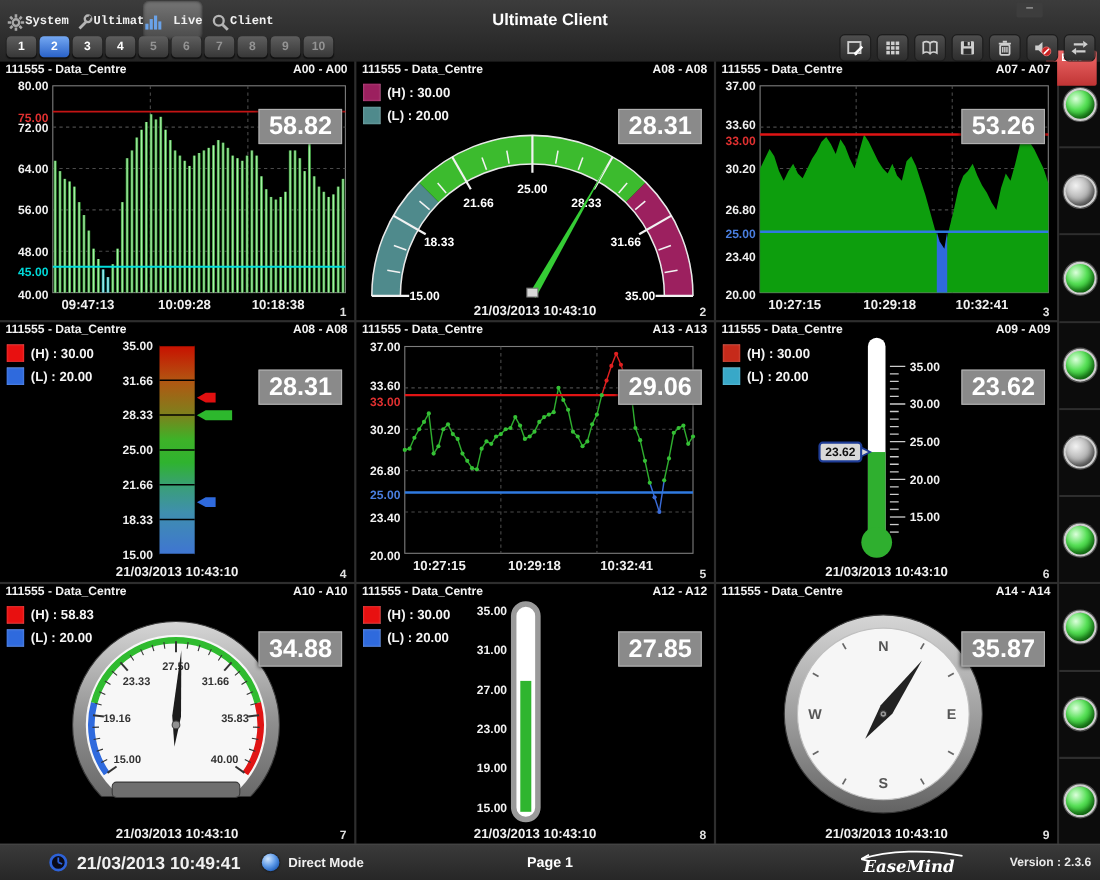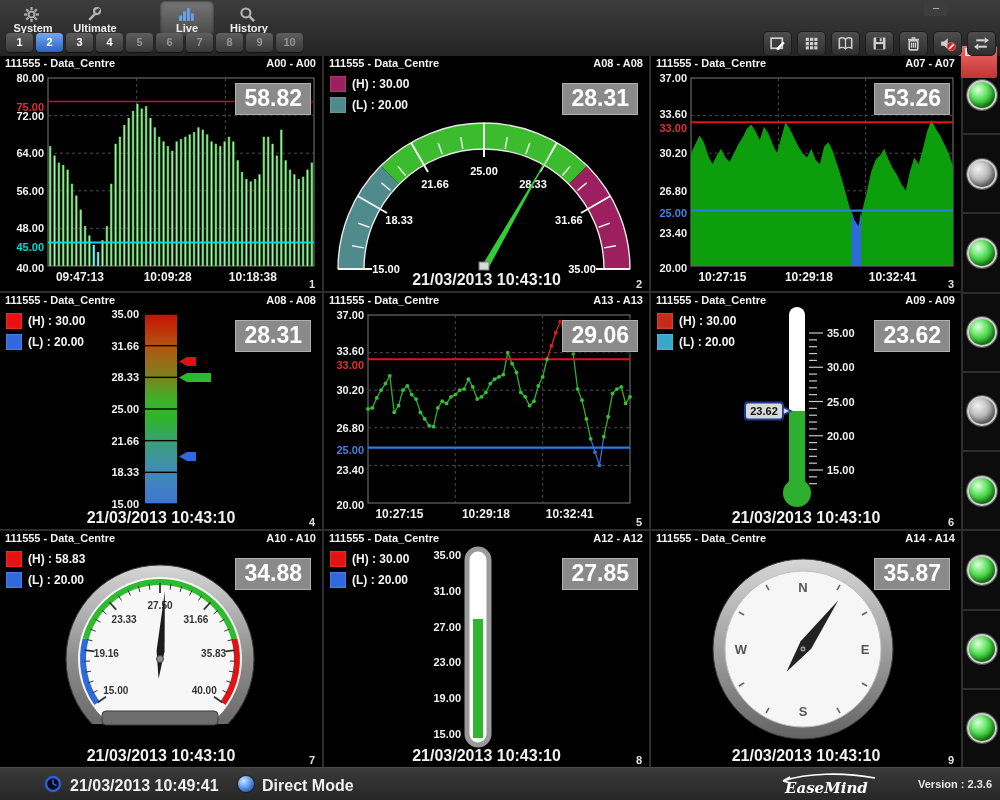--- a/index.html
+++ b/index.html
@@ -2,64 +2,64 @@
 <html><head>
 <meta charset="utf-8">
 <style>
   html,body{margin:0;padding:0;background:#161616;}
   body{width:1000px;height:800px;overflow:hidden;font-family:"Liberation Sans",sans-serif;-webkit-user-select:none;user-select:none;}
   #app{width:1000px;height:800px;background:#262626;position:relative;}
 
   
   #topbar{height:56px;background:linear-gradient(#3c3c3c,#242424);position:relative;}
   #menu{position:absolute;left:6px;top:1px;display:flex;gap:8px;}
-  .menu-btn{width:54px;height:33px;display:flex;flex-direction:column;align-items:center;justify-content:center;border-radius:5px;padding-top:2px;cursor:pointer;}
-  .menu-btn.active{background:linear-gradient(#757575,#4a4a4a);box-shadow:inset 0 0 3px #222;margin-left:30px;}
+  .menu-btn{width:54px;height:33px;display:flex;align-items:center;justify-content:space-between;border-radius:5px;padding-top:2px;cursor:pointer;font-family:Liberation Mono, monospace;}
+  .menu-btn.active{background:linear-gradient(#757575,#4a4a4a);box-shadow:inset 0 0 3px #222;}
   .menu-btn .mico{width:20px;height:16px;}
   .menu-btn .mlabel{font-size:11px;font-weight:bold;color:#f0f0f0;line-height:12px;}
   #title{position:absolute;left:0;right:0;top:10px;text-align:center;font-size:15px;font-weight:bold;color:#ffffff;}
   #winctl{position:absolute;right:3px;top:2px;display:flex;gap:3px;}
   #min-btn{width:24px;height:14px;background:#3d3d3d;border-radius:2px;color:#cccccc;font-size:11px;line-height:11px;text-align:center;cursor:pointer;}
   #exit-btn{width:46px;height:32px;background:linear-gradient(#ef6a6a,#c03434);border-radius:2px;color:#ffffff;font-size:10px;font-weight:bold;line-height:14px;text-align:center;cursor:pointer;margin-top:44px;}
   #tabrow{position:absolute;left:6px;top:33px;display:flex;gap:3px;}
   .tab{width:27px;height:19px;border-radius:4px;background:linear-gradient(#5e5e5e,#383838);color:#ffffff;font-size:11px;font-weight:bold;text-align:center;line-height:19px;cursor:pointer;box-shadow:0 1px 1px #111;}
   .tab.dim{color:#949494;}
   .tab.active{background:linear-gradient(#74a8f2,#2a62c8);color:#ffffff;}
   #toolbar{position:absolute;right:4px;top:31px;display:flex;gap:5px;}
   .tool-btn{width:27px;height:23px;background:linear-gradient(#4e4e4e,#2d2d2d);border:1px solid #1d1d1d;border-radius:5px;display:flex;align-items:center;justify-content:center;cursor:pointer;}
   .tool-btn svg{width:17px;height:17px;}
 
   
   #main{display:grid;grid-template-columns:322px 325px 310px 37px;grid-template-rows:235px 236px 236px;gap:2px;background:#2e2e2e;width:1000px;height:711px;}
   .panel{position:relative;background:#000000;overflow:hidden;}
   .panel svg.chart{position:absolute;left:0;top:0;}
   .phead{position:absolute;left:0;top:0;right:0;height:15px;display:flex;justify-content:space-between;padding:1px 6px 0 5px;z-index:3;}
   .ptitle,.ptag{font-size:11px;font-weight:bold;color:#f2f2f2;white-space:nowrap;}
-  .pvalue{position:absolute;top:27px;right:11px;background:#8a8a8a;border:1px solid #b0b0b0;color:#ffffff;font-size:23px;font-weight:bold;padding:1px 8px 2px 8px;z-index:4;box-shadow:0 0 4px #000;}
+  .pvalue{position:absolute;top:43px;right:11px;background:#8a8a8a;border:1px solid #b0b0b0;color:#ffffff;font-size:23px;font-weight:bold;padding:1px 8px 2px 8px;z-index:4;box-shadow:0 0 4px #000;}
   .pnum{position:absolute;right:7px;bottom:1px;color:#e0e0e0;font-size:11px;font-weight:bold;z-index:4;}
-  .pstamp{position:absolute;left:0;right:0;bottom:2px;text-align:center;color:#f0f0f0;font-size:16px;font-weight:bold;z-index:3;}
+  .pstamp{position:absolute;left:0;right:0;bottom:2px;text-align:center;color:#f0f0f0;font-size:12px;font-weight:bold;z-index:3;}
   .plegend{position:absolute;left:6px;top:20px;z-index:3;text-decoration:underline;}
   .lrow{display:flex;align-items:center;margin-bottom:5px;}
   .lswatch{width:16px;height:16px;margin-right:6px;box-shadow:inset 0 0 2px rgba(255,255,255,.4);}
   .llabel{color:#f5f5f5;font-size:12px;font-weight:bold;}
 
   
   #ledstrip{background:#0c0c0c;display:flex;flex-direction:column;grid-column:4;grid-row:1 / span 3;}
   .ledcell{flex:1;border-bottom:2px solid #2e2e2e;display:flex;align-items:center;justify-content:center;background:#0c0c0c;}
   .ledcell:last-child{border-bottom:none;}
   .led{width:26px;height:26px;border-radius:50%;border:2px solid #cfcfcf;box-shadow:0 0 0 1px #555,inset -2px -3px 5px rgba(0,0,0,.45);}
   .led.green{background:radial-gradient(circle at 35% 30%,#dcffdc,#58e058 40%,#1fae1f 75%,#0b7a0b);}
   .led.gray{background:radial-gradient(circle at 35% 30%,#f2f2f2,#b8b8b8 45%,#868686 80%,#6a6a6a);}
 
   
   #statusbar{height:33px;background:linear-gradient(#3a3a3a,#262626);border-top:1px solid #4a4a4a;position:relative;}
   #clock-ico{position:absolute;left:44px;top:7px;width:18px;height:18px;}
   #status-datetime{position:absolute;left:70px;top:9px;color:#f0f0f0;font-size:16px;font-weight:bold;}
   #mode-ico{position:absolute;left:238px;top:8px;width:16px;height:16px;border-radius:50%;background:radial-gradient(circle at 35% 30%,#cfe6ff,#5e9ae8 45%,#1d5cb8 80%,#123c80);box-shadow:0 0 2px #000;}
-  #status-mode{position:absolute;left:262px;top:9px;color:#f0f0f0;font-size:16px;font-weight:bold;}
+  #status-mode{position:absolute;left:262px;top:9px;color:#f0f0f0;font-size:12px;font-weight:bold;}
   #status-page{position:absolute;left:0;right:0;top:8px;text-align:center;color:#ffffff;font-size:13px;font-weight:bold;}
   #brand{position:absolute;right:120px;top:4px;width:105px;height:26px;}
   #brand text{font-family:"DejaVu Serif",serif;font-style:italic;font-weight:bold;}
   #status-version{position:absolute;right:8px;top:10px;color:#e8e8e8;font-size:11px;font-weight:bold;}
 
   svg text{font-family:"Liberation Sans",sans-serif;font-weight:bold;}
 </style>
 </head>
 <body>
 
@@ -96,23 +96,24 @@
               <rect x="9.4" y="2" width="2.7" height="12" fill="#6aa2e8"></rect>
               <rect x="13.1" y="7" width="2.7" height="7" fill="#6aa2e8"></rect>
             </svg></span>
           <span class="mlabel">Live</span>
         </div>
         <div class="menu-btn">
           <span class="mico"><svg viewBox="0 0 16 16" width="17" height="17">
               <circle cx="6.5" cy="6.5" r="4.2" fill="none" stroke="#b4b4b4" stroke-width="2"></circle>
               <line x1="9.8" y1="9.8" x2="14.2" y2="14.2" stroke="#b4b4b4" stroke-width="2.4"></line>
             </svg></span>
-          <span class="mlabel">History</span>
+          <span class="mlabel">Client</span>
         </div>
       </div>
+    <div id="title">Ultimate Client</div>
     <div id="winctl">
       <div id="min-btn">–</div>
       <div id="exit-btn">Exit</div>
     </div>
     <div id="tabrow">
         <div class="tab">1</div>
         <div class="tab active">2</div>
         <div class="tab">3</div>
         <div class="tab">4</div>
         <div class="tab dim">5</div>
@@ -823,20 +824,21 @@
 
   <div id="statusbar">
     <svg id="clock-ico" viewBox="0 0 18 18">
       <circle cx="9" cy="9" r="7" fill="#0a0a18" stroke="#2d62d8" stroke-width="2.4"></circle>
       <line x1="9" y1="9" x2="9" y2="4.5" stroke="#2d62d8" stroke-width="1.6"></line>
       <line x1="9" y1="9" x2="12.5" y2="10.5" stroke="#2d62d8" stroke-width="1.6"></line>
     </svg>
     <span id="status-datetime">21/03/2013 10:49:41</span>
     <div id="mode-ico"></div>
     <span id="status-mode">Direct Mode</span>
+    <div id="status-page">Page 1</div>
     <svg id="brand" viewBox="0 0 105 26">
       <path d="M8,9 C32,1 68,0 100,6" stroke="#ffffff" stroke-width="1.6" fill="none"></path>
       <path d="M8,9 L15,5 M8,9 L16,11" stroke="#ffffff" stroke-width="1.6" fill="none"></path>
       <text x="10" y="21" font-size="15" fill="#ffffff">EaseMind</text>
     </svg>
     <span id="status-version">Version : 2.3.6</span>
   </div>
 </div>
 
 </body></html>

